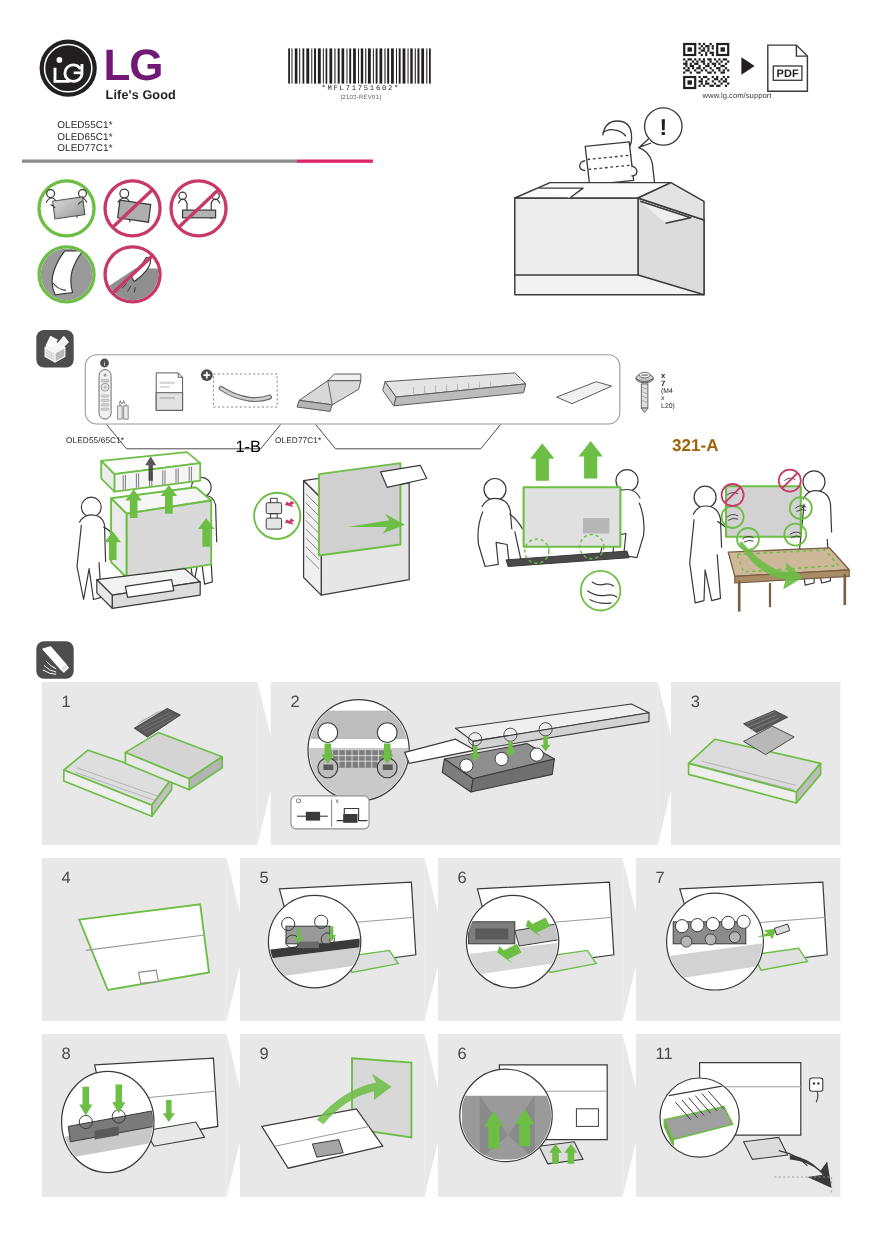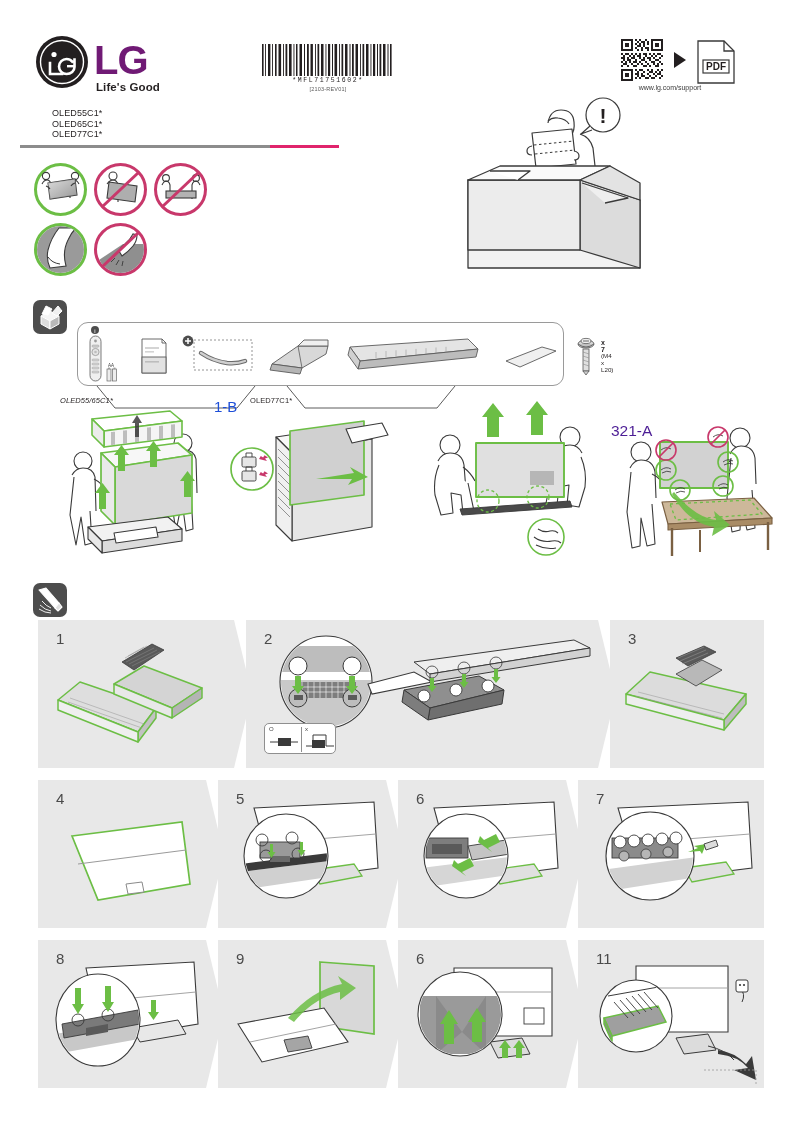--- a/index.html
+++ b/index.html
@@ -79,22 +79,22 @@
   .parts-panel {
     position:absolute; left:77px; top:322px; width:487px; height:64px;
     border:1.1px solid #9a9a9a; border-radius:11px; background:#fff;
   }
   .part { position:absolute; }
   .part-label { position:absolute; font-size:7px; color:#231f20; font-weight:bold; }
   .part-sub   { position:absolute; font-size:6.2px; color:#231f20; }
 
   
   .ub-label { position:absolute; font-size:7.5px; color:#231f20; letter-spacing:0.1px; }
-  .ub-big   { position:absolute; font-size:15px; color:#1d4ed8; font-weight:500; }
-  .ub-321   { position:absolute; font-size:15.5px; color:#4c1d95; font-weight:400;margin-top:25px; }
+  .ub-big   { position:absolute; font-size:15px; color:#000000; font-weight:500; }
+  .ub-321   { position:absolute; font-size:15.5px; color:#a16207; font-weight:700; }
 
   
   .steps-area { position:absolute; left:0; top:620px; width:802px; }
   .srow { position:absolute; left:38px; width:726px; height:148px; }
   .srow1 { top:0px; }   
   .srow2 { top:160px; } 
   .srow3 { top:320px; } 
 
   .spanel {
     position:absolute; top:0; height:148px; background:#e8e8e8;
@@ -534,21 +534,21 @@
     <div class="part-sub" style="left:523px; top:29px;">(M4 x L20)</div>
   </div>
 
   <svg class="ill" style="left:77px; top:386px;" width="500" height="26">
     <g fill="none" stroke="#4a4a4a" stroke-width="0.9">
       <path d="M20 0 L38 22 L160 22 L178 0"></path>
       <path d="M210 0 L228 22 L360 22 L378 0"></path>
     </g>
   </svg>
 
-  <div class="ub-label" style="left:60px; top:396px;font-style:italic;">OLED55/65C1*</div>
+  <div class="ub-label" style="left:60px; top:396px;">OLED55/65C1*</div>
   <div class="ub-big" style="left:214px; top:398px;">1-B</div>
   <div class="ub-label" style="left:250px; top:396px;">OLED77C1*</div>
   <div class="ub-321" style="left:611px; top:397px;">321-A</div>
 
   <svg class="ill" style="left:58px; top:405px;" width="190" height="150" viewBox="0 0 190 150">
     <g fill="none" stroke="#3a3a3a" stroke-width="1.1" stroke-linejoin="round">
 
       <circle cx="25" cy="56" r="9" fill="#fff"></circle>
       <path d="M14 70 q4-7 11-7 q10 0 12 9 l1 34" fill="#fff"></path>
       <path d="M16 72 l-4 38 l6 30 l5 -28 l4 28 l7 -2 l-2 -32" fill="#fff"></path>

